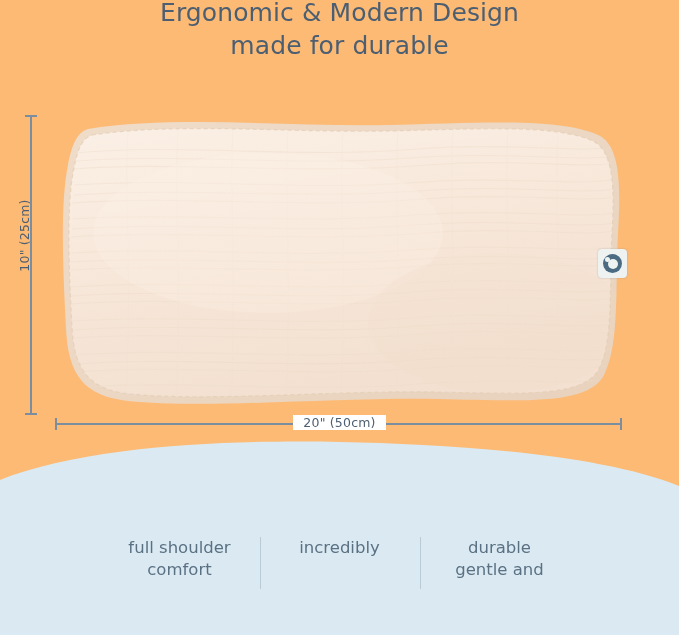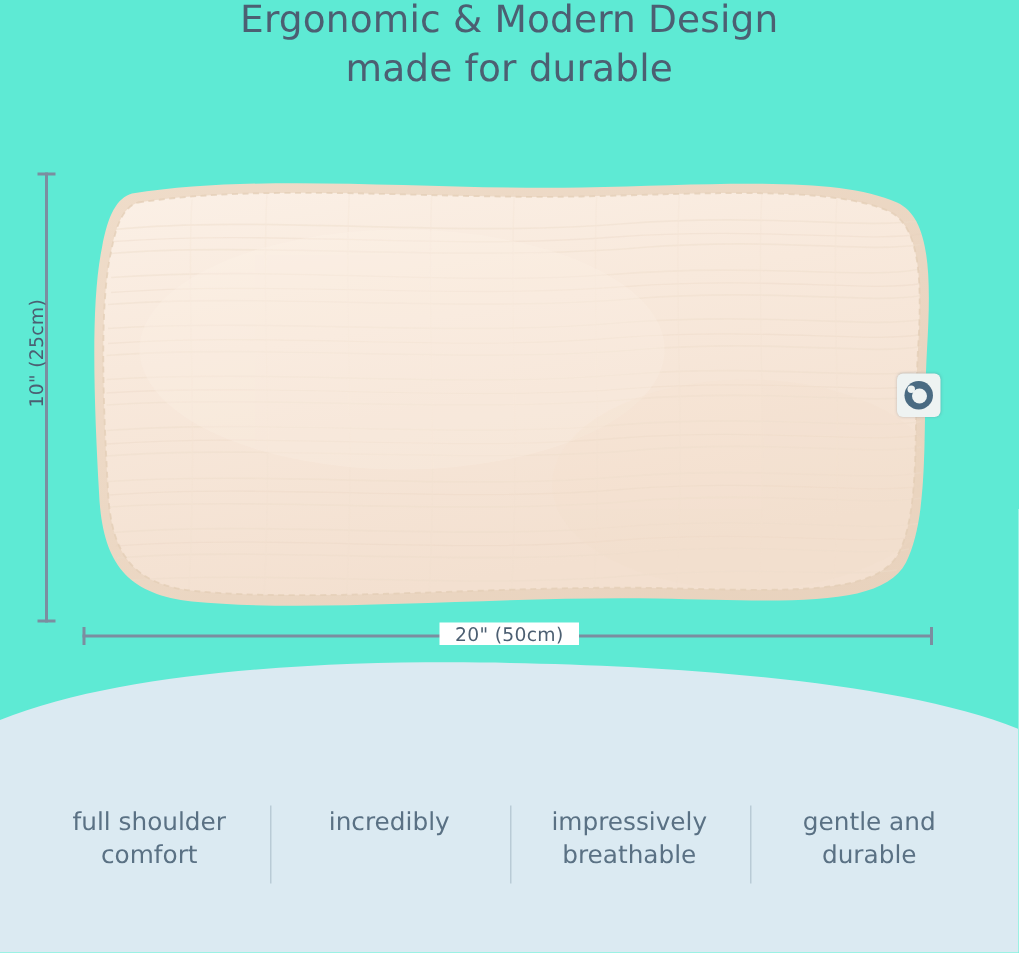--- a/index.html
+++ b/index.html
@@ -10,21 +10,21 @@
     width: 679px;
     height: 635px;
     font-family: "DejaVu Sans", sans-serif;
     background: #ffffff;
     overflow: hidden;
   }
   .page {
     position: relative;
     width: 679px;
     height: 635px;
-    background: #5eead4;
+    background: #fdba74;
     overflow: hidden;
   }
 
   
   .heading {
     position: absolute;
     top: -4px;
     left: 0;
     width: 679px;
     text-align: center;
@@ -345,22 +345,18 @@
 
   <div class="features">
     <div class="feature">
       <div>full shoulder</div>
       <div>comfort</div>
     </div>
     <div class="feature">
       <div>incredibly</div>
     </div>
     <div class="feature">
-      <div>impressively</div>
-      <div>breathable</div>
-    </div>
-    <div class="feature">
+      <div>durable</div>
       <div>gentle and</div>
-      <div>durable</div>
     </div>
   </div>
 
 </div>
 
 </body></html>

